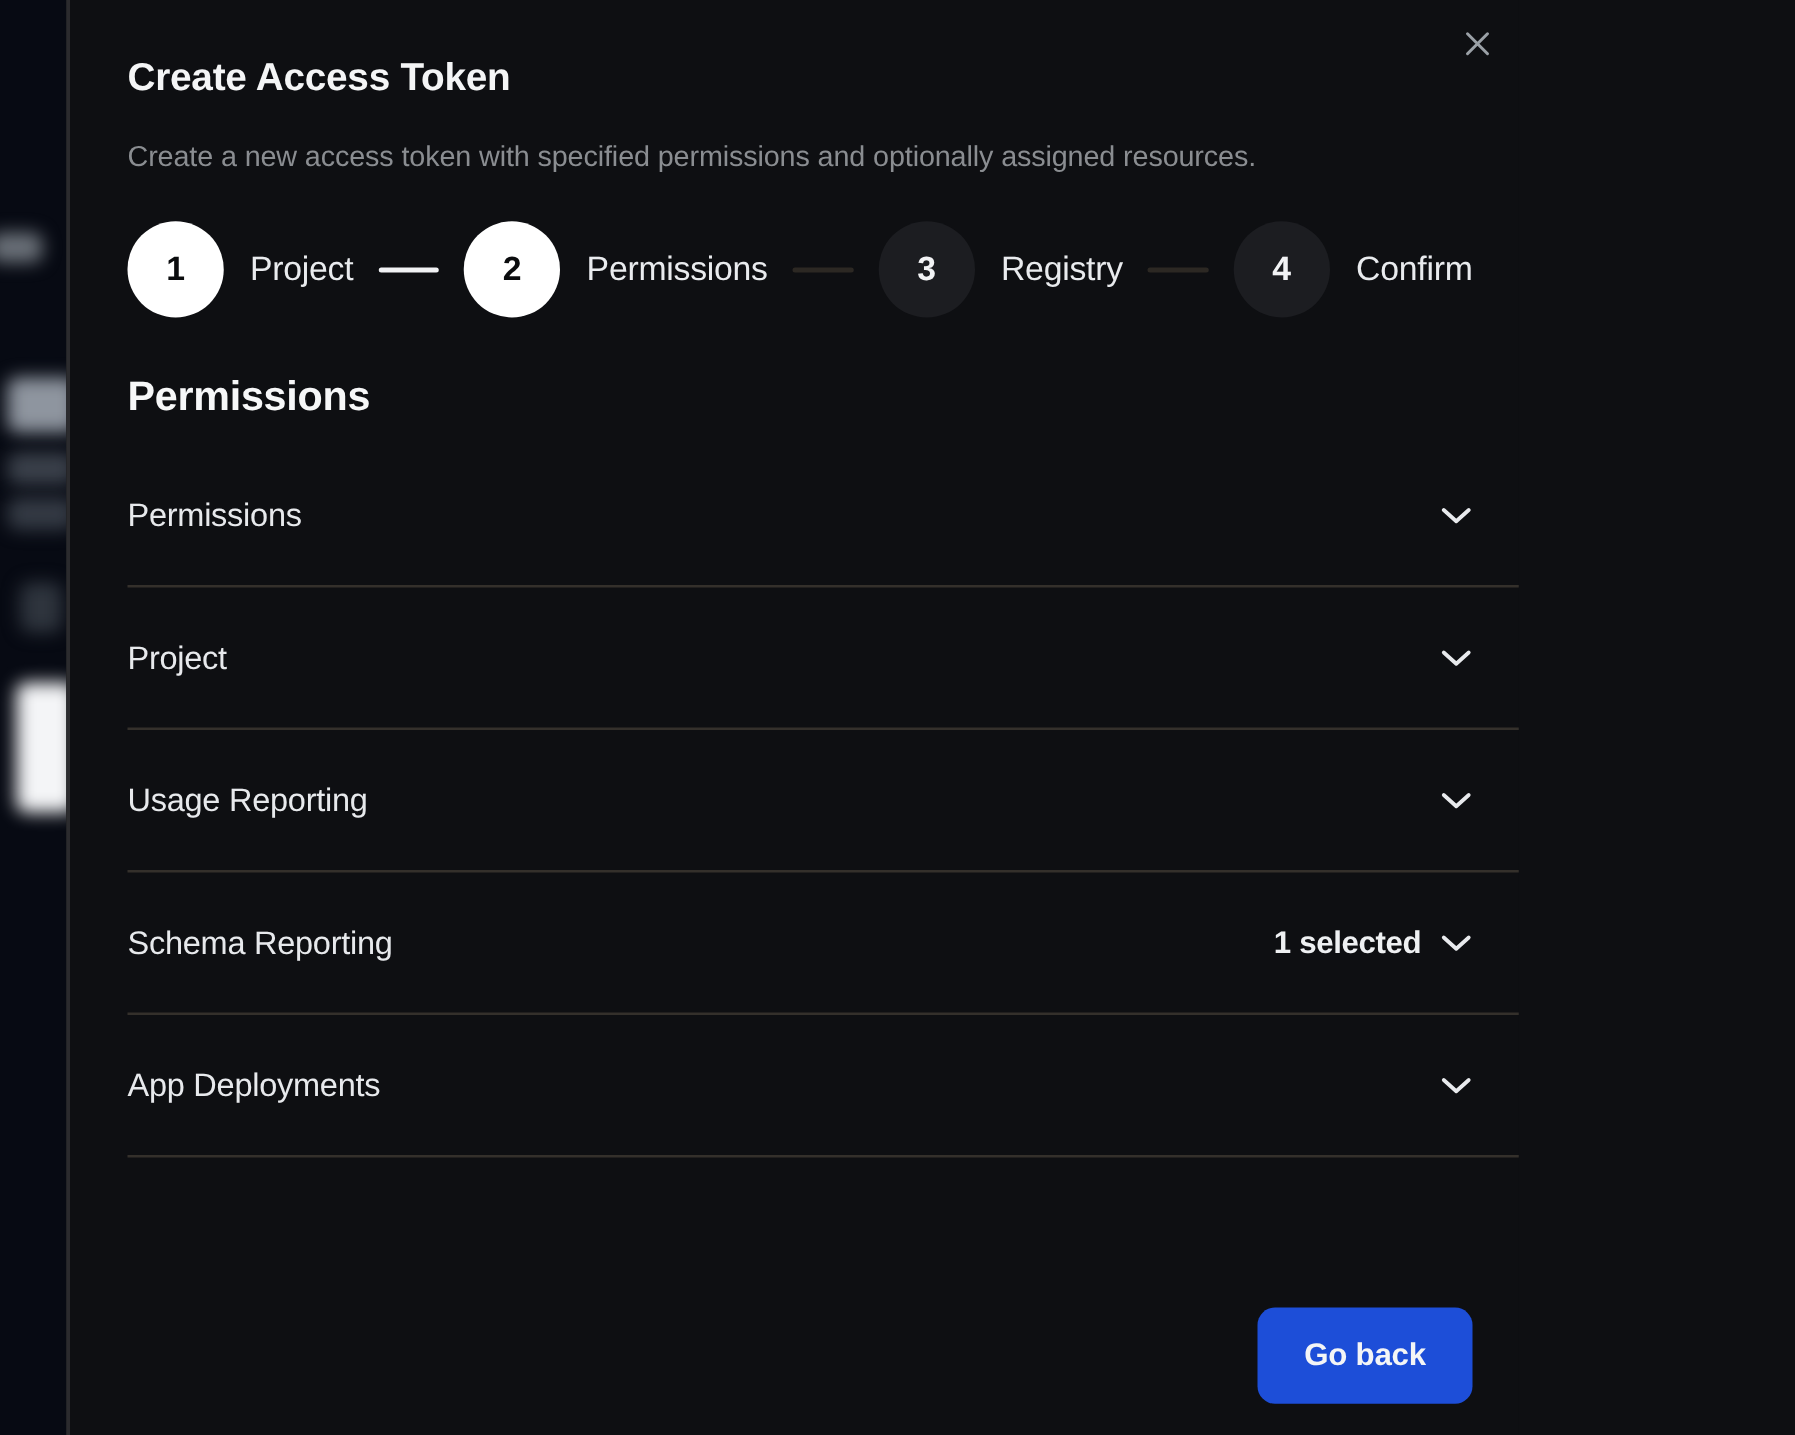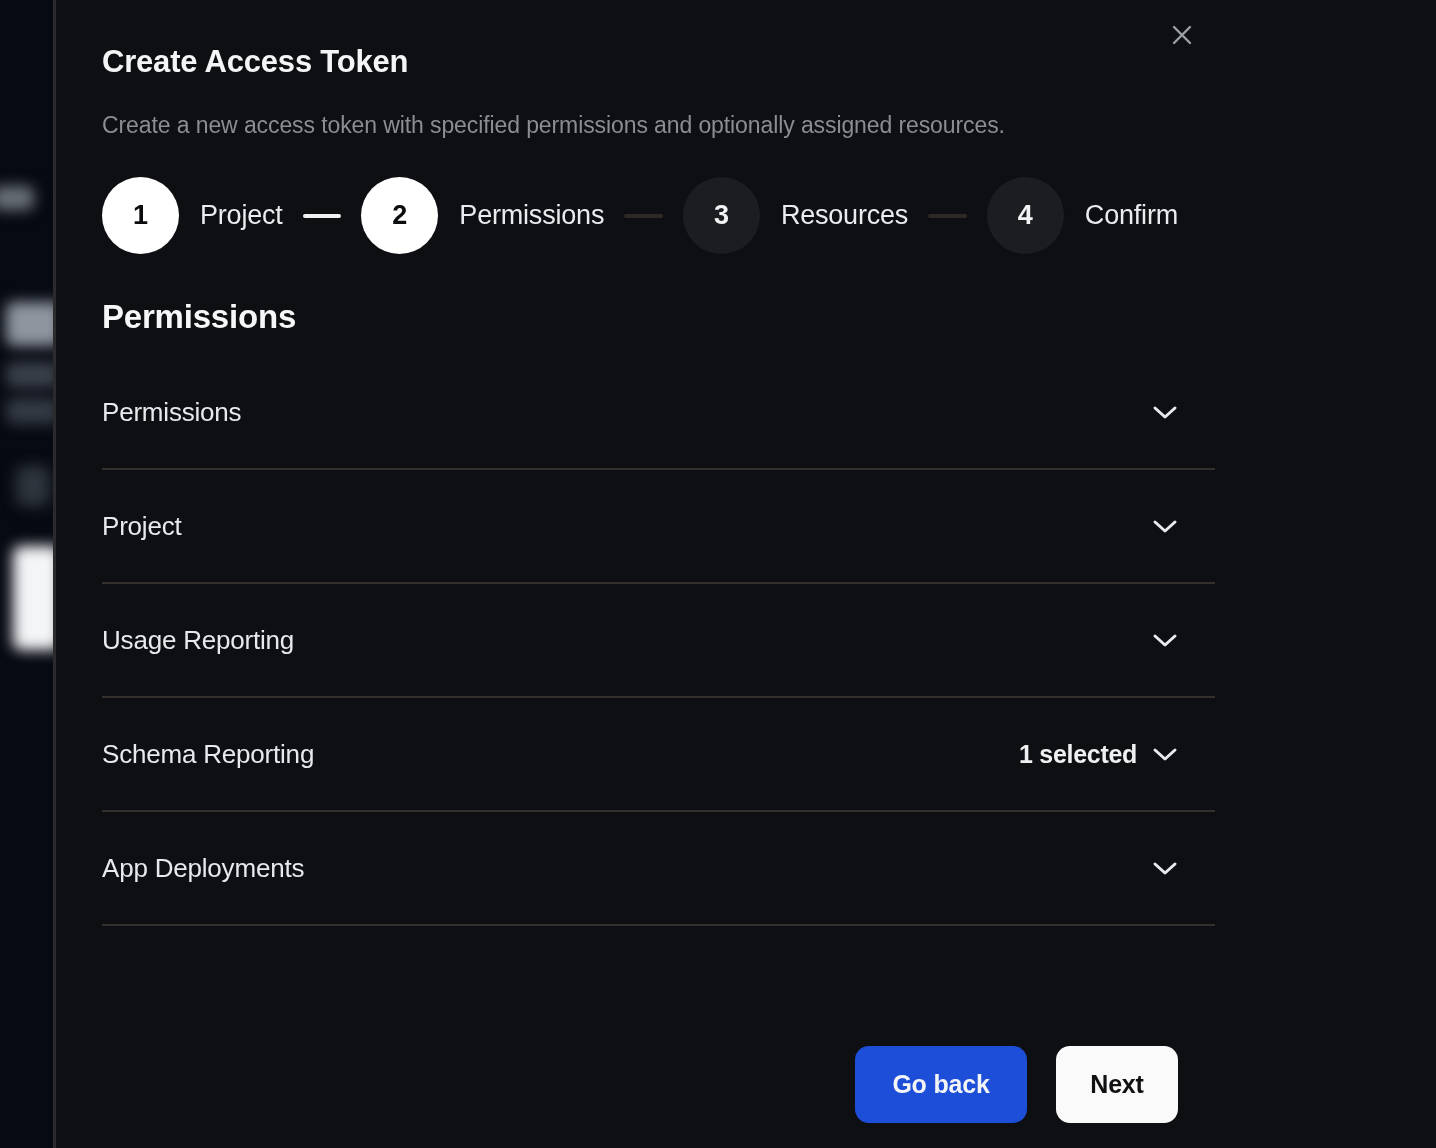--- a/index.html
+++ b/index.html
@@ -148,21 +148,21 @@
           <span>2</span>
         </div>
         <span class="step-label">Permissions</span>
       </div>
       <div class="connector inactive"></div>
 
       <div class="step">
         <div class="step-circle upcoming">
           <span>3</span>
         </div>
-        <span class="step-label">Resources</span>
+        <span class="step-label">Registry</span>
       </div>
       <div class="connector inactive"></div>
 
       <div class="step">
         <div class="step-circle upcoming">
           <span>4</span>
         </div>
         <span class="step-label">Confirm</span>
       </div>
 
@@ -219,17 +219,16 @@
           <svg class="chev" width="26" height="15" viewBox="0 0 26 15">
             <path d="M3 3 L13 12 L23 3" stroke="#e8eaed" stroke-width="3" stroke-linecap="round" stroke-linejoin="round" fill="none"></path>
           </svg>
         </span>
       </div>
 
     </div>
 
     <div class="footer">
       <button class="btn btn-secondary">Go back</button>
-      <button class="btn btn-primary">Next</button>
     </div>
 
   </div>
 </div>
 
 </body></html>

